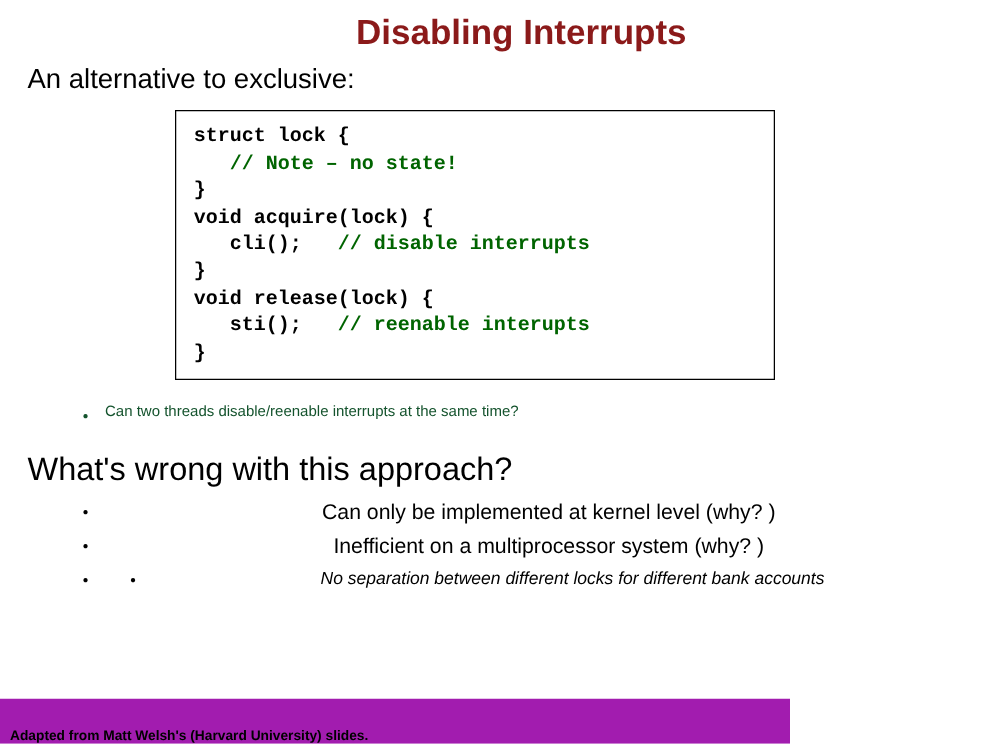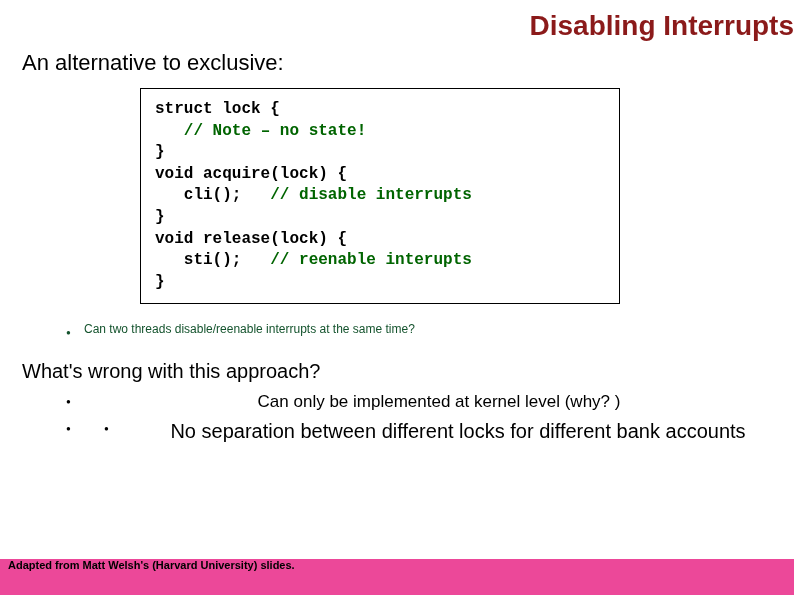--- a/index.html
+++ b/index.html
@@ -5,21 +5,21 @@
     * { margin: 0; padding: 0; box-sizing: border-box; }
     body {
       width: 794px;
       height: 595px;
       font-family: Arial, Helvetica, sans-serif;
       background: #ffffff;
       position: relative;
       overflow: hidden;
     }
     .title {
-      text-align: right;
+      text-align: center;
       font-size: 28px;
       font-weight: bold;
       color: #8B1A1A;
       margin-top: 10px;
       margin-bottom: 8px;
       padding-left: 40px;
     }
     .subtitle {
       font-size: 22px;
       color: #000;
@@ -51,21 +51,21 @@
       margin-bottom: 6px;
     }
     .bullet-list li::before {
       content: "●";
       position: absolute;
       left: 0;
       font-size: 8px;
       top: 6px;
     }
     .question {
-      font-size: 20px;
+      font-size: 26px;
       color: #000;
       margin-left: 22px;
       margin-top: 24px;
       margin-bottom: 8px;
     }
     .sub-bullet-list {
       list-style: none;
       margin-left: 66px;
       margin-top: 6px;
     }
@@ -84,42 +84,43 @@
       left: 0;
       font-size: 8px;
       top: 6px;
     }
     .nested-bullets {
       list-style: none;
       margin-left: 20px;
       margin-top: 2px;
     }
     .nested-bullets li {
-      font-size: 20px;
+      font-size: 14px;
+      font-style: italic;
       color: #000;
       position: relative;
       padding-left: 18px;
     }
     .nested-bullets li::before {
       content: "●";
       position: absolute;
       left: 0;
       font-size: 8px;
       top: 6px;
       font-style: normal;
     }
     .footer-bar {
       position: absolute;
       bottom: 0;
       left: 0;
-      width: 794px;
+      width: 632px;
       height: 36px;
-      background: #ec4899;
+      background: #a21caf;
       display: flex;
-      align-items: flex-start;
+      align-items: flex-end;
       padding-left: 8px;
     }
     .footer-bar span {
       font-size: 11px;
       font-weight: bold;
       color: #000;
     }
   </style>
 </head>
 <body>
@@ -139,20 +140,21 @@
 <span>}</span></div>
 
 <ul class="bullet-list">
   <li>Can two threads disable/reenable interrupts at the same time?</li>
 </ul>
 
 <div class="question">What's wrong with this approach?</div>
 
 <ul class="sub-bullet-list">
   <li>Can only be implemented at kernel level (why? )</li>
+  <li>Inefficient on a multiprocessor system (why? )</li>
   <li>
     <ul class="nested-bullets">
       <li>No separation between different locks for different bank accounts</li>
     </ul>
   </li>
 </ul>
 
 <div class="footer-bar">
   <span>Adapted from Matt Welsh's (Harvard University) slides.</span>
 </div>

